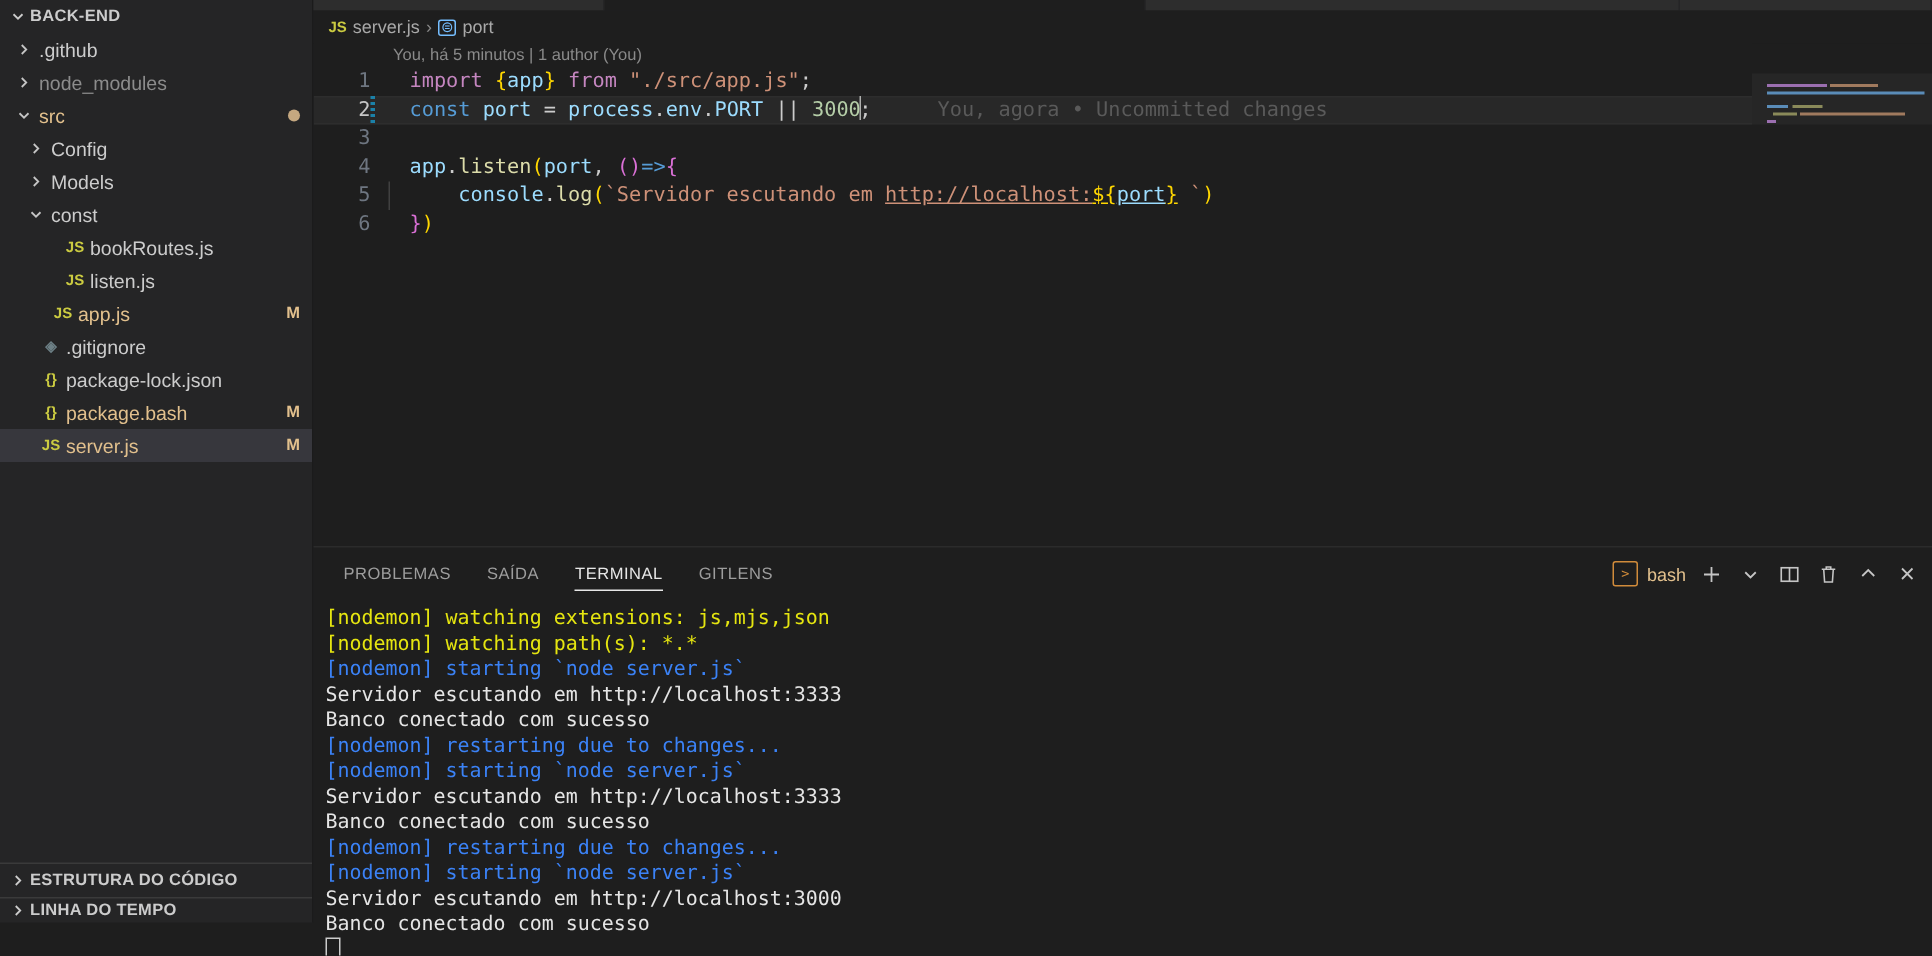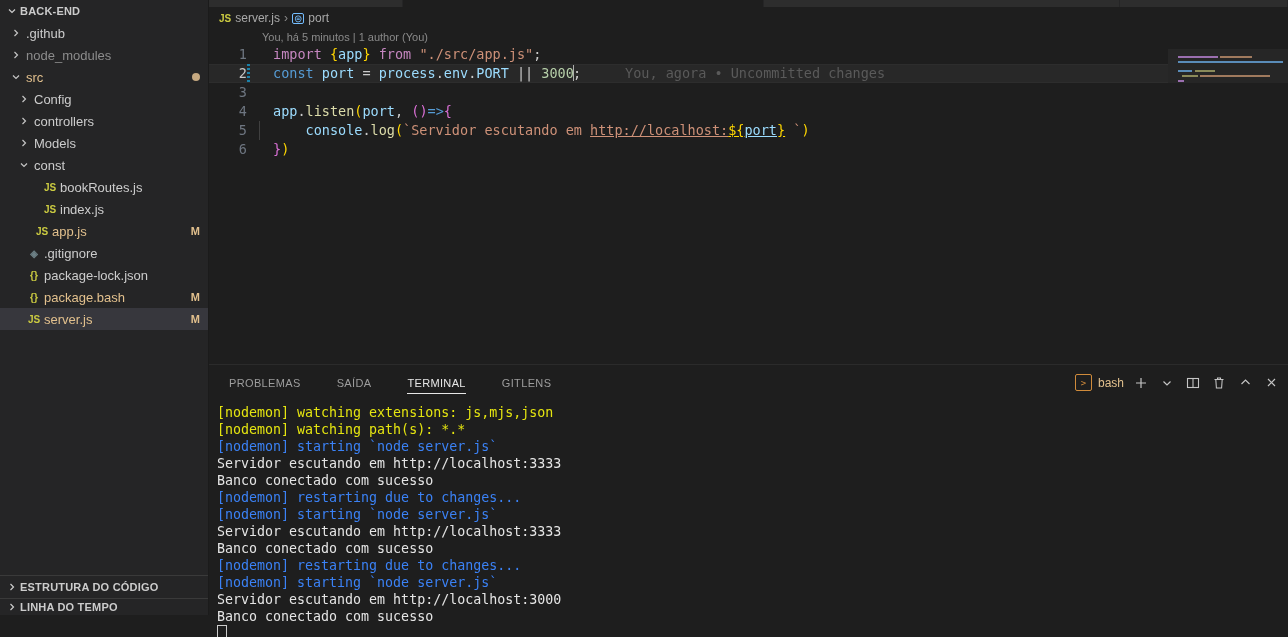--- a/index.html
+++ b/index.html
@@ -304,21 +304,21 @@
     height: 35px;
     flex: none;
     display: flex;
     align-items: center;
     padding-left: 10px;
     padding-right: 8px;
   }
   .panel-tabs {
     display: flex;
     align-items: center;
-    gap: 16px;
+    gap: 4px;
     height: 35px;
   }
   .ptab {
     font-size: 11px;
     letter-spacing: 0.35px;
     color: #9d9d9d;
     padding: 0 10px;
     height: 35px;
     display: flex;
     align-items: center;
@@ -448,30 +448,20 @@
           <span class="label c-default">Config</span>
         </div>
         <div class="row">
           <span class="indent" style="width: 16px;"></span>
           <span class="arrow">
             <svg width="10" height="10" viewBox="0 0 10 10">
               <path d="M3.5 2 L6.5 5 L3.5 8" stroke="#c5c5c5" stroke-width="1.2" fill="none"></path>
             </svg>
           </span>
           <span class="indent" style="width: 2px;"></span>
-          <span class="label c-default">controllers</span>
-        </div>
-        <div class="row">
-          <span class="indent" style="width: 16px;"></span>
-          <span class="arrow">
-            <svg width="10" height="10" viewBox="0 0 10 10">
-              <path d="M3.5 2 L6.5 5 L3.5 8" stroke="#c5c5c5" stroke-width="1.2" fill="none"></path>
-            </svg>
-          </span>
-          <span class="indent" style="width: 2px;"></span>
           <span class="label c-default">Models</span>
         </div>
         <div class="row">
           <span class="indent" style="width: 16px;"></span>
           <span class="arrow">
             <svg width="10" height="10" viewBox="0 0 10 10">
               <path d="M2 3.5 L5 6.5 L8 3.5" stroke="#c5c5c5" stroke-width="1.2" fill="none"></path>
             </svg>
           </span>
           <span class="indent" style="width: 2px;"></span>
@@ -480,21 +470,21 @@
         <div class="row">
           <span class="indent" style="width: 24px;"></span>
           <span class="arrow"></span>
           <span class="ficon c-js">JS</span>
           <span class="label c-default">bookRoutes.js</span>
         </div>
         <div class="row">
           <span class="indent" style="width: 24px;"></span>
           <span class="arrow"></span>
           <span class="ficon c-js">JS</span>
-          <span class="label c-default">index.js</span>
+          <span class="label c-default">listen.js</span>
         </div>
         <div class="row">
           <span class="indent" style="width: 16px;"></span>
           <span class="arrow"></span>
           <span class="ficon c-js">JS</span>
           <span class="label c-modified">app.js</span>
           <span class="badge c-modified">M</span>
         </div>
         <div class="row">
           <span class="indent" style="width: 8px;"></span>

